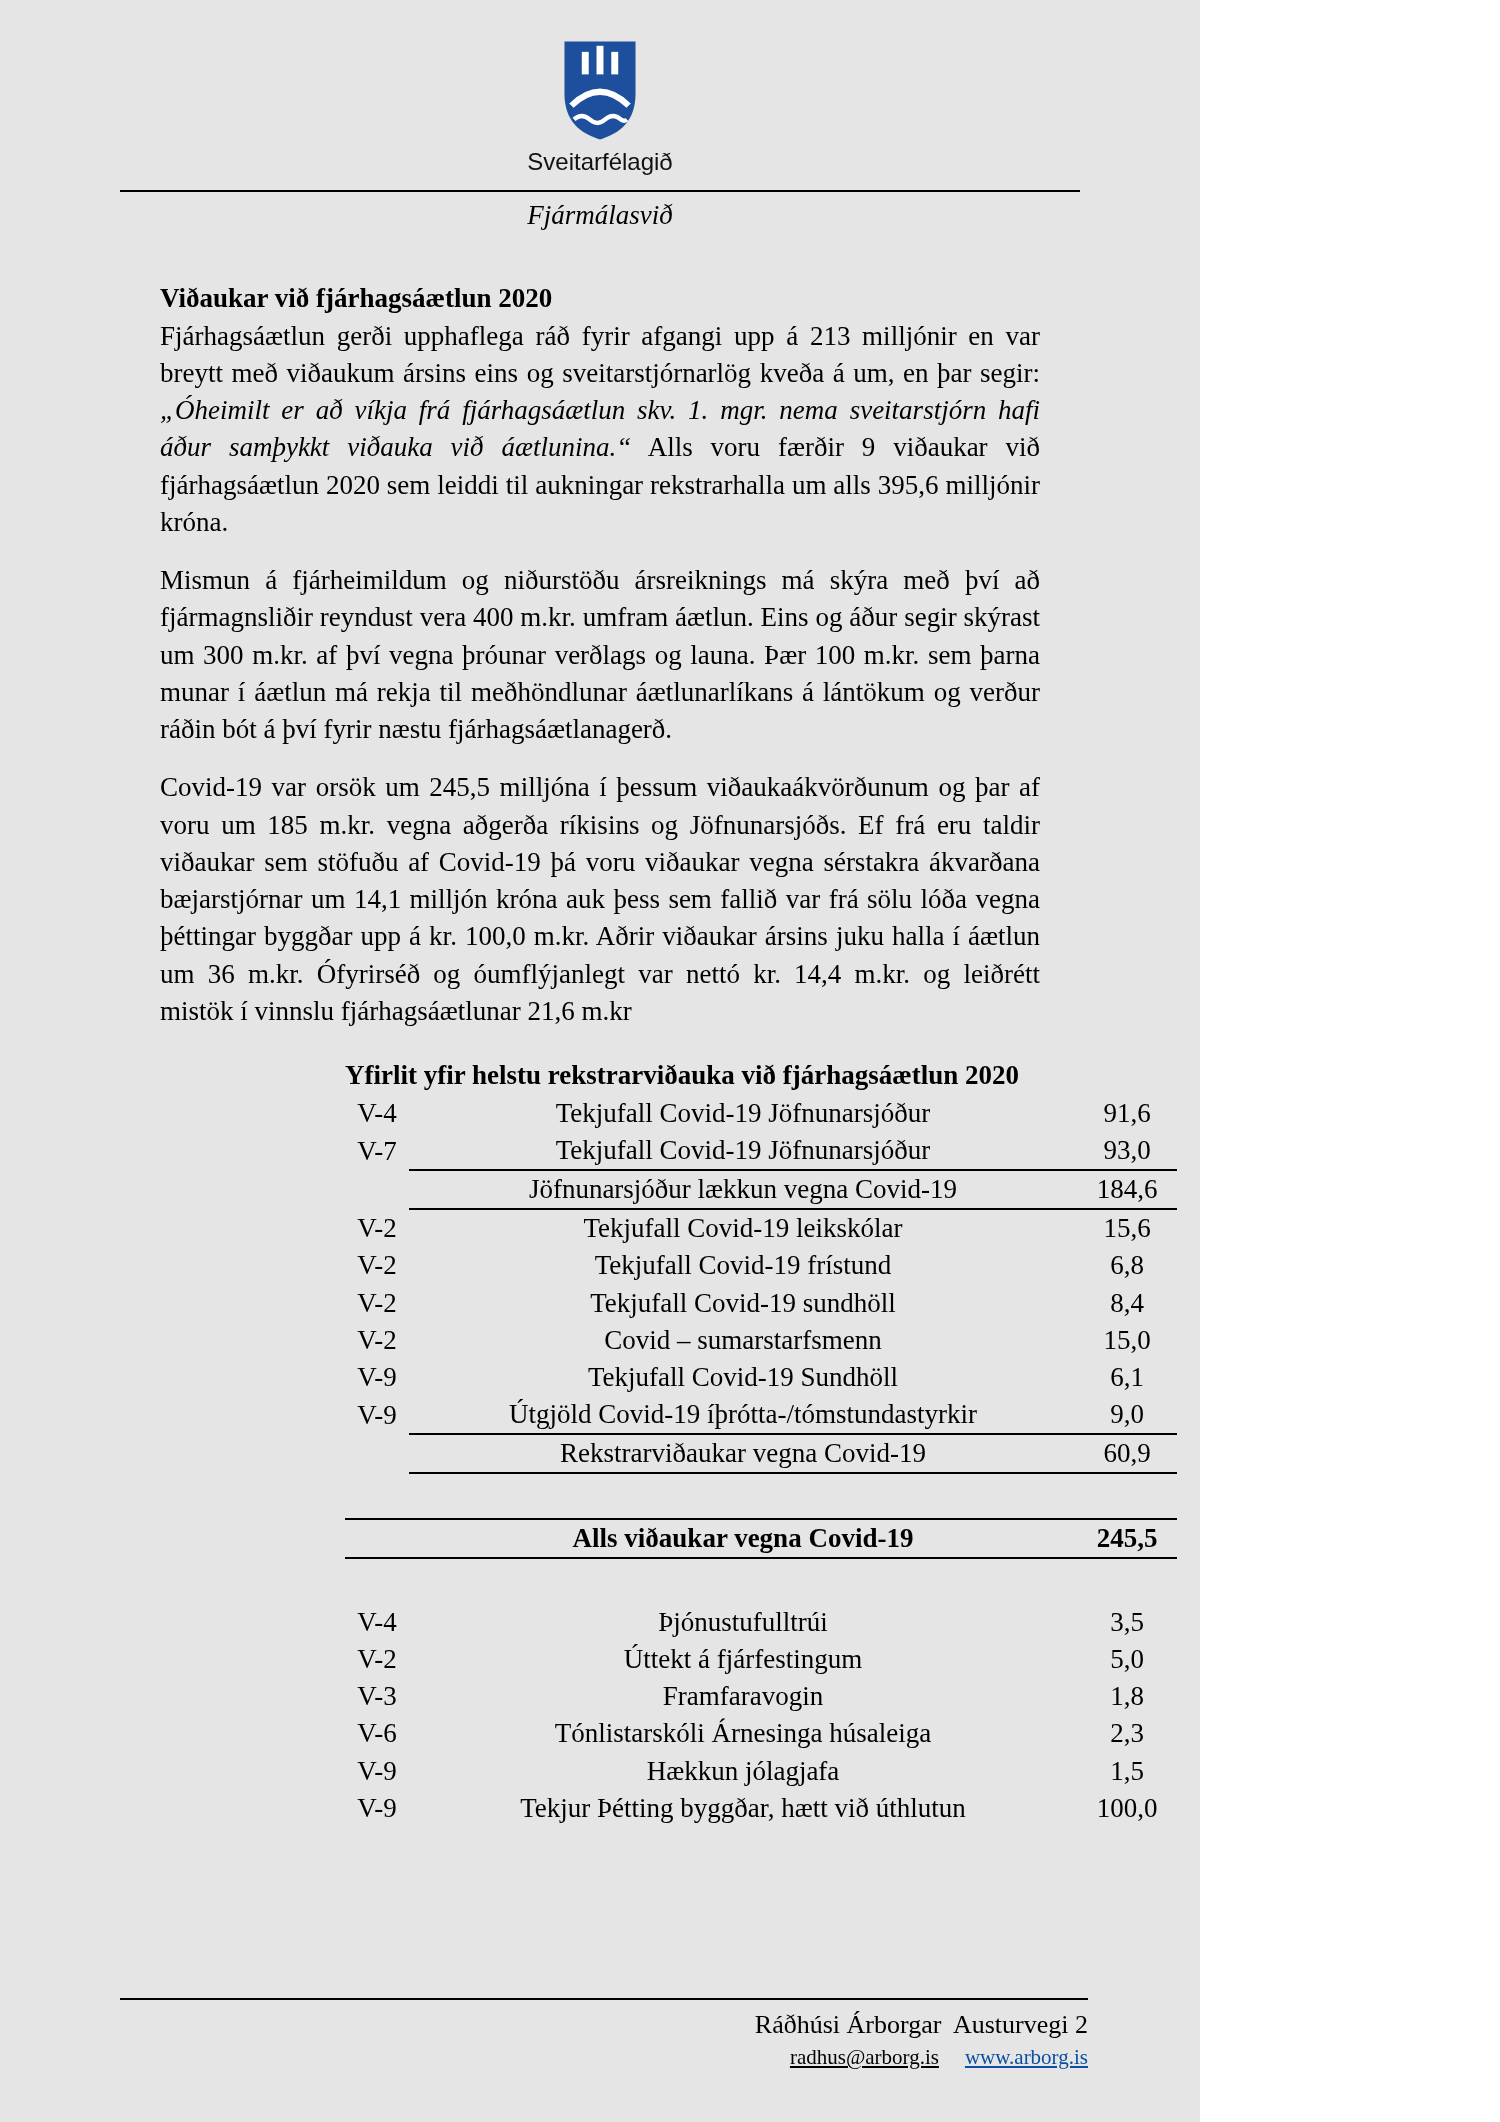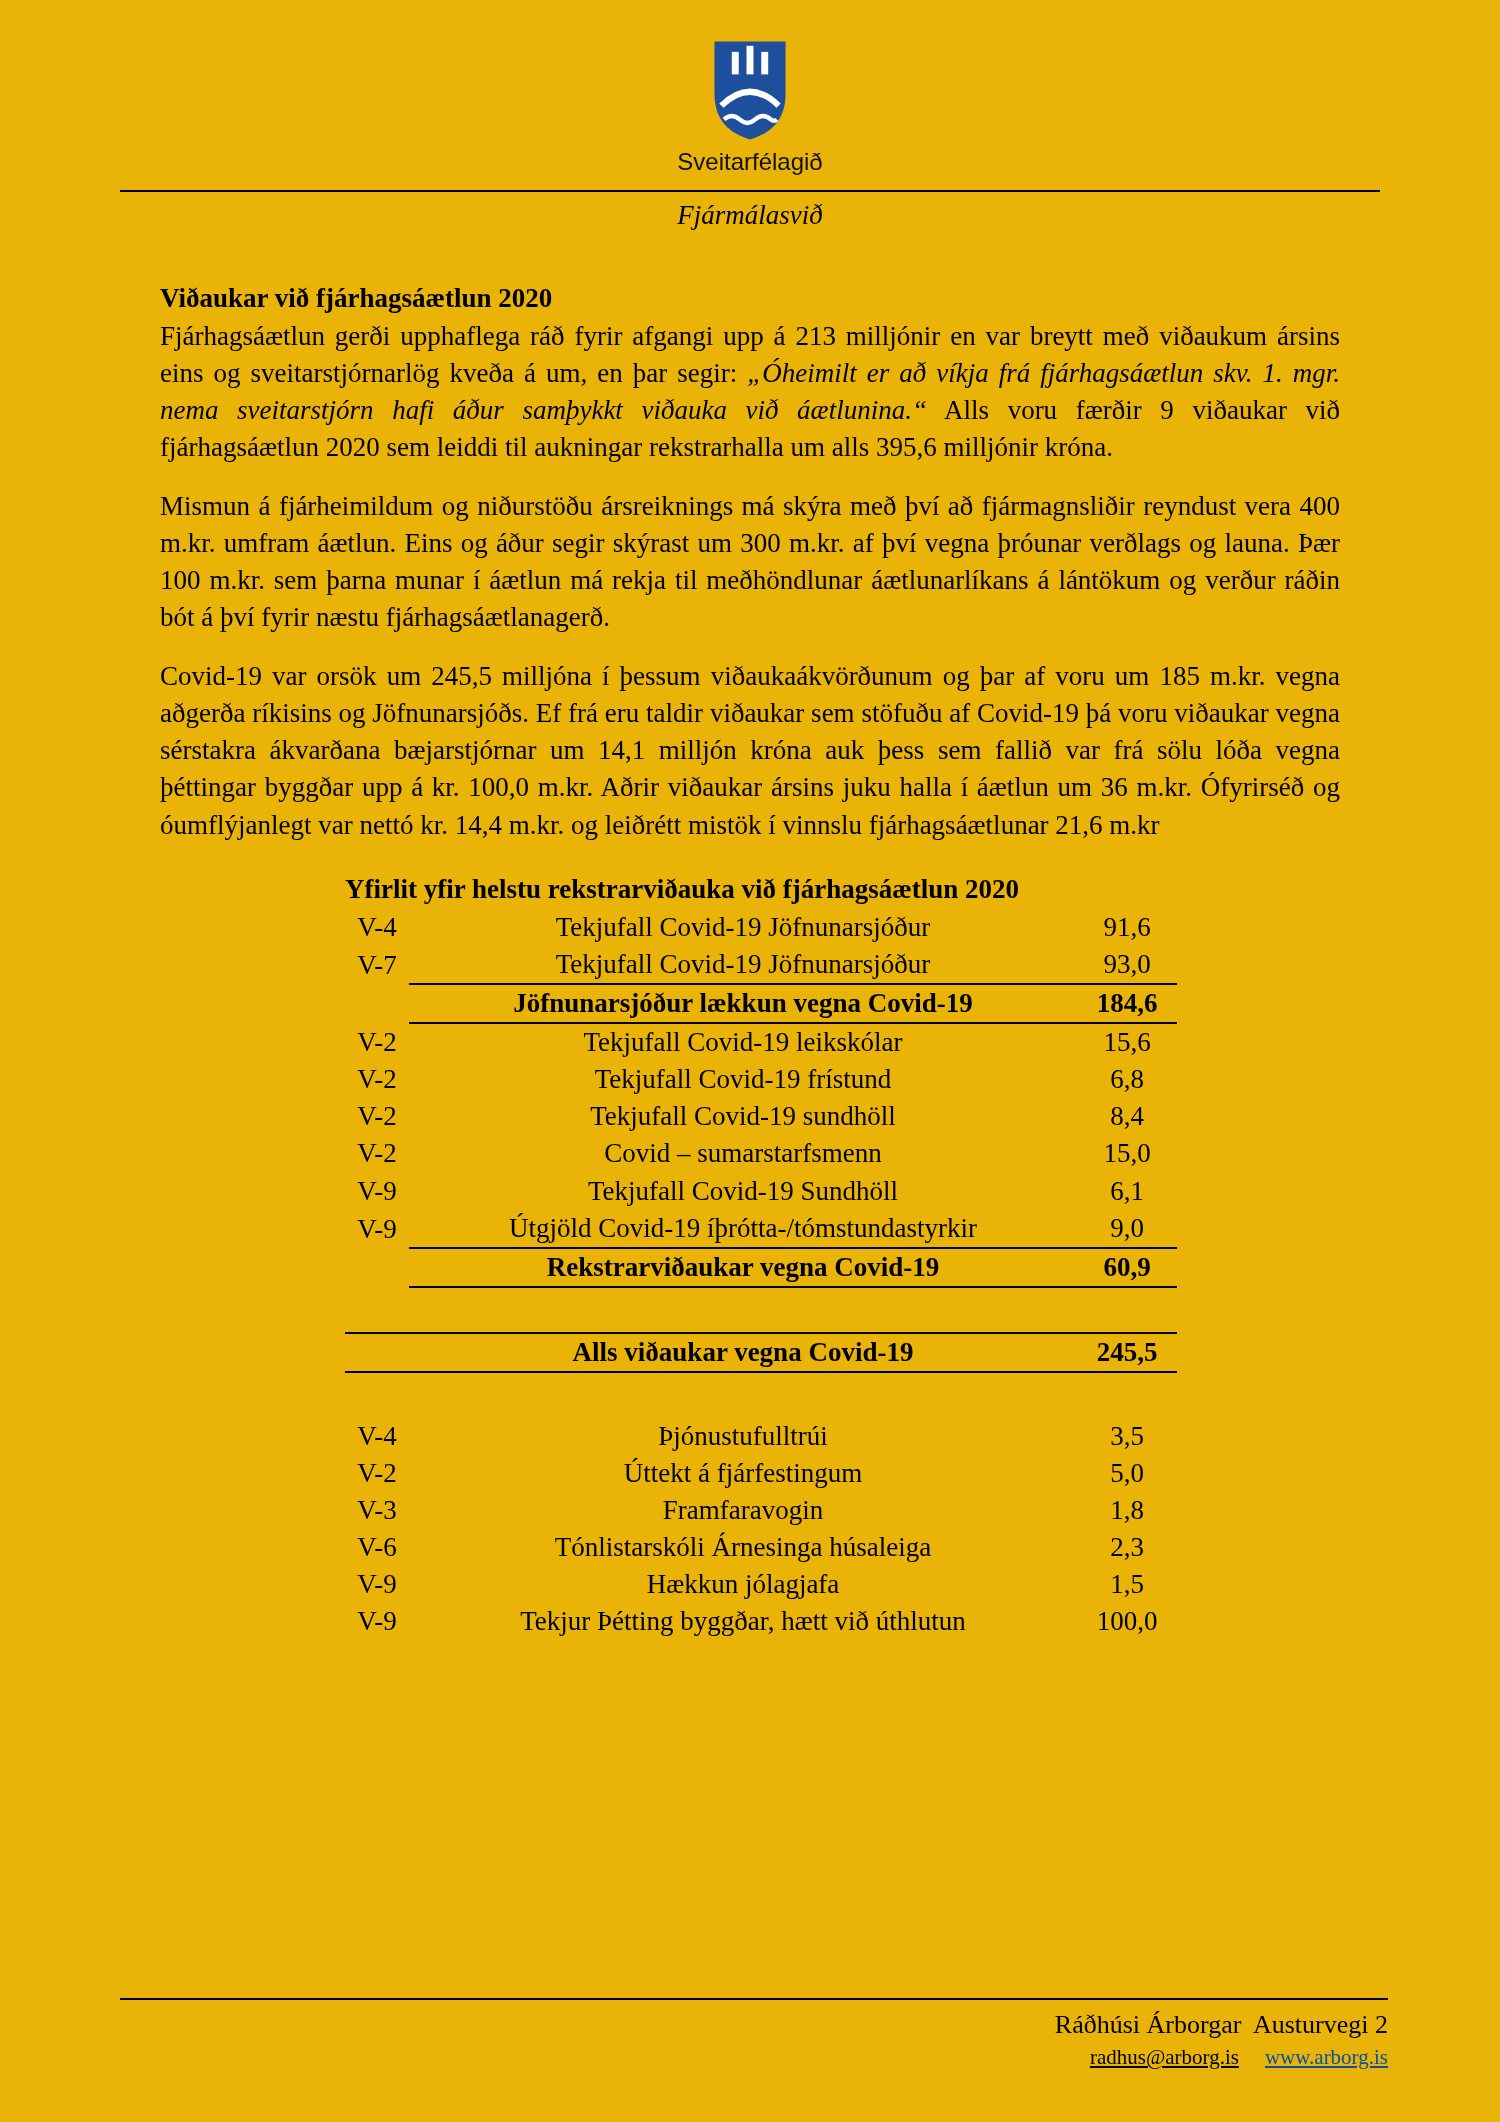--- a/index.html
+++ b/index.html
@@ -4,24 +4,24 @@
 <style>
   * { margin:0; padding:0; box-sizing:border-box; }
   html,body { background:#ffffff; }
   body {
     width:1500px; height:2122px;
     font-family:"Liberation Serif", serif;
     color:#000;
   }
   .page {
     position:relative;
-    width:1500px; height:2122px;
+    width:1200px; height:2122px;
     padding:34px 120px 0 120px;
     overflow:hidden;
-    background:#eab308;
+    background:#e5e5e5;
   }
   
   .header { text-align:center; }
   .logo-shield { display:block; margin:4px auto 6px auto; width:78px; height:104px; }
   .org-small {
     font-family:"Liberation Sans", sans-serif;
     font-size:24px; color:#111; line-height:1.15;
   }
   .org-large {
     font-family:"Liberation Sans", sans-serif;
@@ -43,21 +43,21 @@
 
   
   .table-wrap { margin:30px 0 0 185px; width:832px; }
   .table-title { font-size:27px; font-weight:bold; margin-bottom:4px; }
   table.amend { border-collapse:collapse; width:100%; font-size:27px; table-layout:fixed; }
   table.amend td { padding:1px 0; line-height:1.3; vertical-align:bottom;text-align:center; }
   td.code  { width:64px; }
   td.label { }
   td.value { width:100px; text-align:right; }
   tr.subtotal td.label, tr.subtotal td.value {
-    border-top:2px solid #000; border-bottom:2px solid #000; font-weight:bold;margin-top:22px;
+    border-top:2px solid #000; border-bottom:2px solid #000; font-weight:normal;margin-top:22px;
   }
   tr.total td {
     border-top:2px solid #000; border-bottom:2px solid #000; font-weight:bold;
   }
   tr.spacer td { height:46px; border:none; }
 
   
   .footer {
     position:absolute; left:120px; right:112px; bottom:52px;
     text-align:right;

